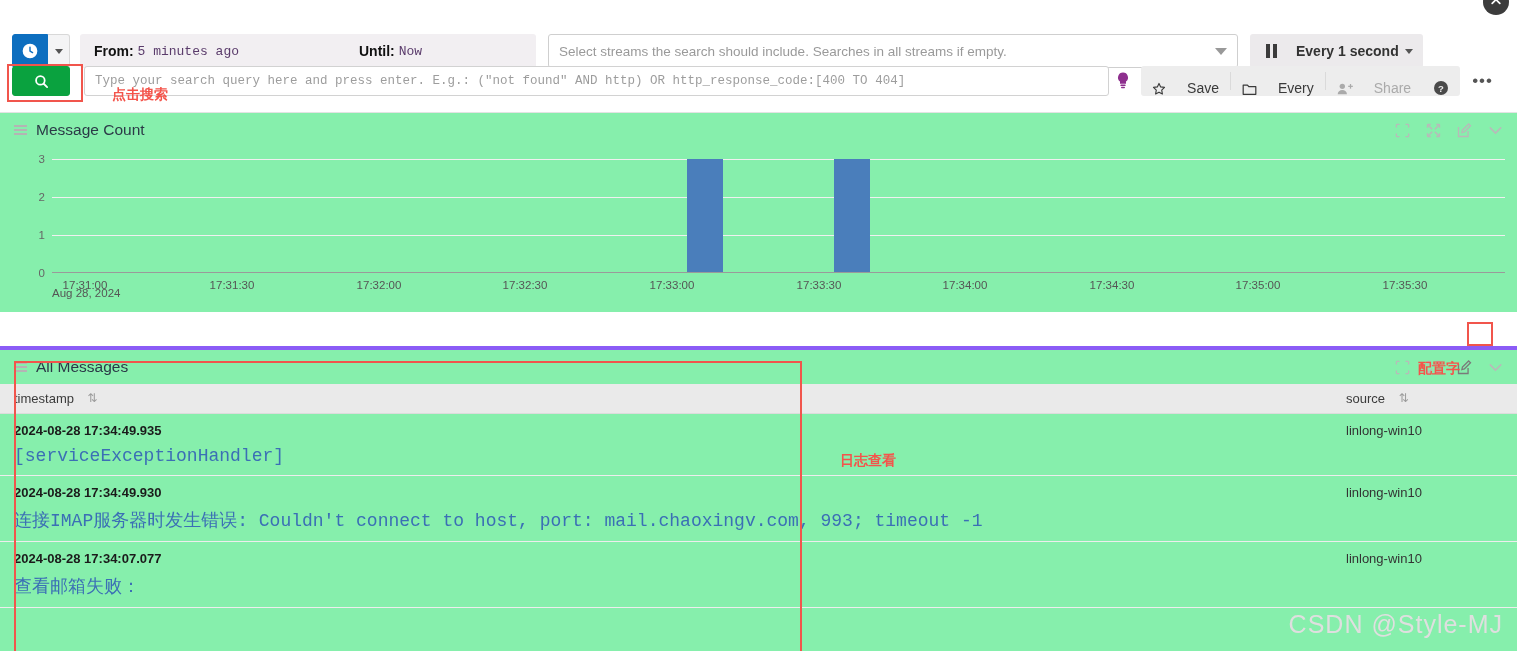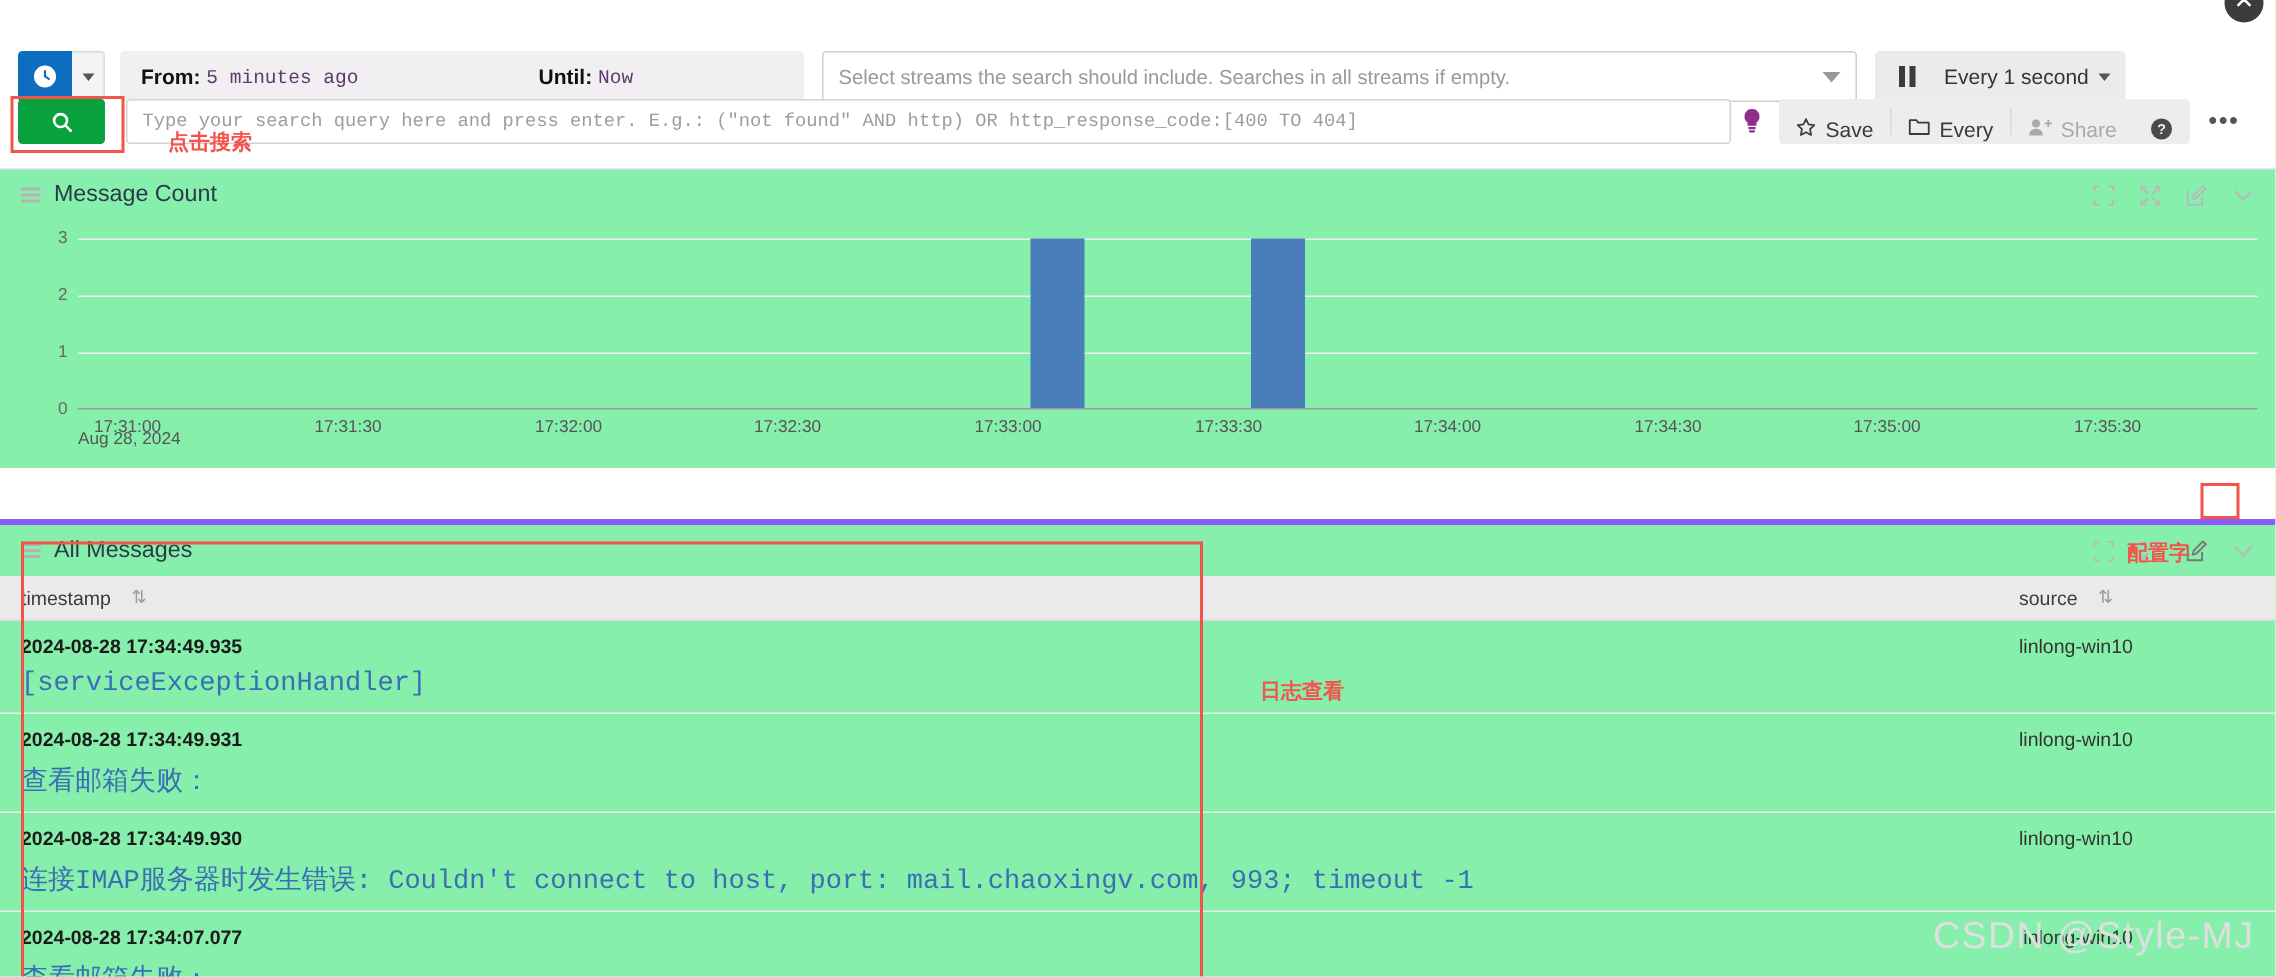--- a/index.html
+++ b/index.html
@@ -41,21 +41,21 @@
   .range-until { margin-left: 120px; }
   .streams-select {
     flex: 0 0 auto; width: 690px; height: 34px; margin-left: 12px;
     border: 1px solid #cfcfcf; border-radius: 3px; background: #fff;
     display: flex; align-items: center; padding: 0 10px; cursor: pointer;
   }
   .streams-select .ph { flex: 1; font-size: 13.5px; color: #9a9a9a; }
   .tri-dn { width: 0; height: 0; border-left: 6px solid transparent; border-right: 6px solid transparent; border-top: 7px solid #999; }
   .refresh-group {
     display: flex; align-items: center; height: 34px; margin-left: 12px;
-    background: #eceaec; border-radius: 3px;
+    background: #eceaec; border-radius: 3px; font-weight: bold;
   }
   .pause-btn { width: 42px; height: 34px; display: flex; align-items: center; justify-content: center; cursor: pointer; }
   .pause-ico { display: flex; gap: 3px; }
   .pause-ico i { display: block; width: 4px; height: 14px; background: #3b3b3b; }
   .interval-btn {
     height: 34px; display: flex; align-items: center; gap: 6px;
     padding: 0 10px 0 4px; font-size: 14px; color: #333; cursor: pointer;
   }
 
   
@@ -74,21 +74,21 @@
   }
   .query-input {
     flex: 1; height: 30px; margin-left: 14px; border: 1px solid #d2d2d2;
     border-radius: 3px; background: #fff; display: flex; align-items: center; padding: 0 10px;
   }
   .query-input .ph {
     font-family: "Liberation Mono", monospace; font-size: 12.5px; color: #9d9d9d; white-space: nowrap;
   }
   .bulb { width: 28px; display: flex; align-items: center; justify-content: center; color: #8e2f8e; font-size: 16px; cursor: pointer; }
   .action-group { display: flex; align-items: center; background: #ededed; border-radius: 3px; height: 30px; margin-left: 4px; }
-  .act { display: flex; align-items: flex-start; gap: 6px; padding: 12px 11px; height: 30px; font-size: 14px; color: #3a3a3a; cursor: pointer; }
+  .act { display: flex; align-items: flex-end; gap: 21px; padding: 0 11px; height: 30px; font-size: 14px; color: #3a3a3a; cursor: pointer; }
   .act.disabled { color: #aaa; }
   .act-sep { width: 1px; height: 18px; background: #dadada; }
   .more-btn { padding: 0 12px; height: 30px; display: flex; align-items: center; font-size: 17px; color: #555; letter-spacing: 1px; cursor: pointer; background: #fff; }
 
   
   .panel { position: absolute; left: 0; width: 1517px; background: #86efac; border-top: 1px solid #e3e3e3; }
   .panel-head { height: 34px; display: flex; align-items: center; padding: 0 14px; }
   .grip { display: inline-flex; flex-direction: column; gap: 2px; margin-right: 9px; cursor: move; }
   .grip i { display: block; width: 13px; height: 2px; background: #b4b4b4; }
   .panel-title { font-size: 15.5px; color: #2b3a47; }
@@ -347,27 +347,20 @@
     <tbody>
       <tr>
         <td>
           <div class="ts">2024-08-28 17:34:49.935</div>
           <div class="msg">[serviceExceptionHandler]</div>
         </td>
         <td class="src">linlong-win10</td>
       </tr>
       <tr>
         <td>
-          <div class="ts">2024-08-28 17:34:49.931</div>
-          <div class="msg">查看邮箱失败：</div>
-        </td>
-        <td class="src">linlong-win10</td>
-      </tr>
-      <tr>
-        <td>
           <div class="ts">2024-08-28 17:34:49.930</div>
           <div class="msg">连接IMAP服务器时发生错误: Couldn't connect to host, port: mail.chaoxingv.com, 993; timeout -1</div>
         </td>
         <td class="src">linlong-win10</td>
       </tr>
       <tr>
         <td>
           <div class="ts">2024-08-28 17:34:07.077</div>
           <div class="msg">查看邮箱失败：</div>
         </td>

